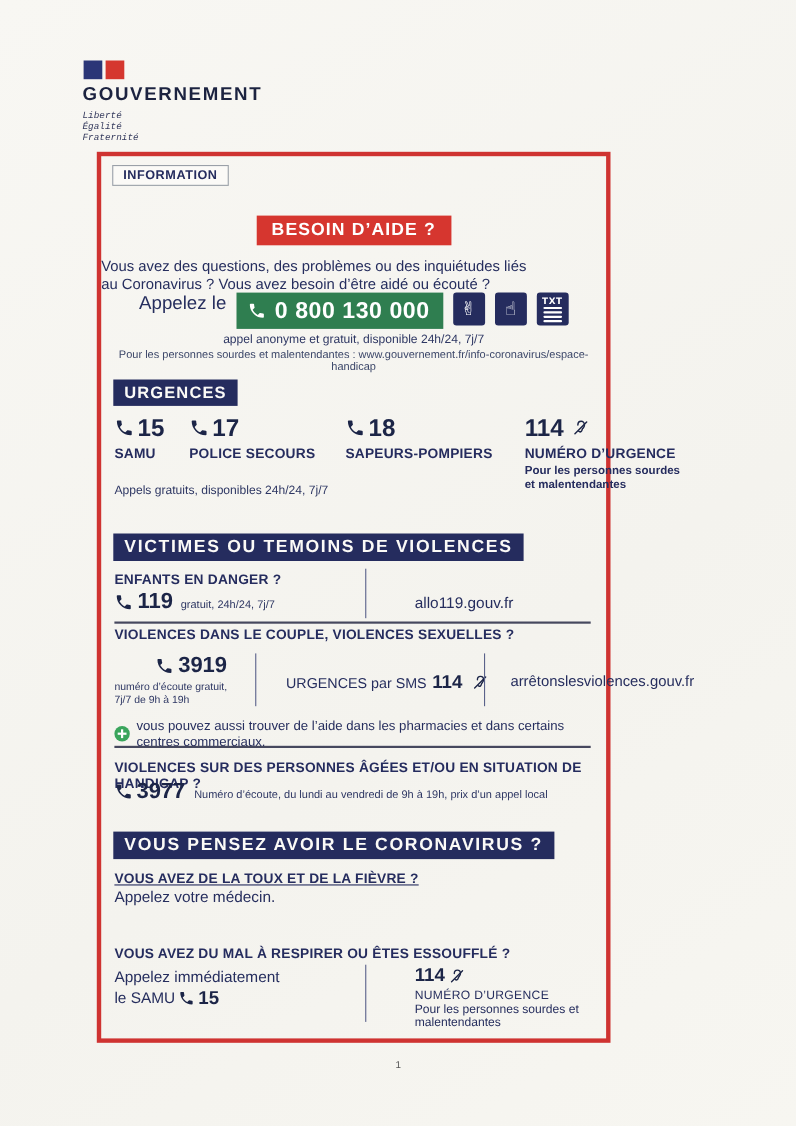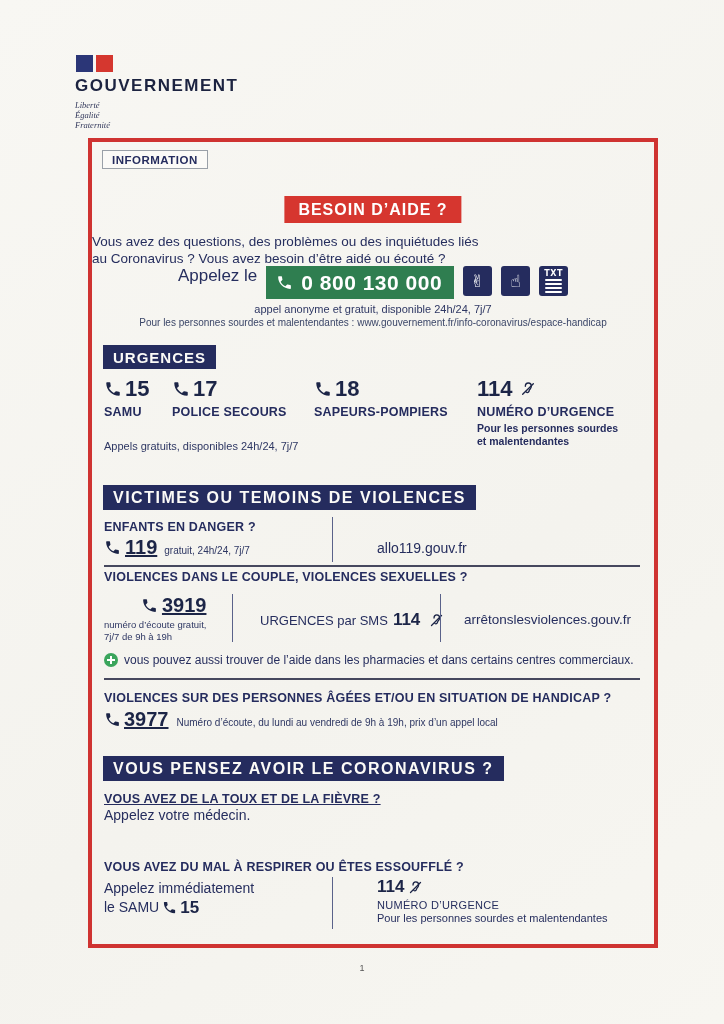--- a/index.html
+++ b/index.html
@@ -12,25 +12,25 @@
     overflow:hidden;
   }
   .page { position:absolute; inset:0; background:linear-gradient(145deg,#f8f7f3 0%,#f4f3ee 60%,#f7f6f1 100%); }
 
   
   .gov-logo { position:absolute; left:75px; top:55px; }
   .flag { display:flex; gap:3px; height:17px; width:40px; margin-bottom:4px; margin-left:1px; }
   .flag .b { width:17px; background:#2b3677; }
   .flag .r { width:17px; background:#d5372f; }
   .gov-name { font-size:17px; font-weight:bold; letter-spacing:1.5px; color:#1c2340; }
-  .motto { font-family:Liberation Serif, serif; font-style:italic; font-size:8.5px; line-height:10px; color:#33395c; margin-top:4px; }
+  .motto { font-family:Liberation Mono, monospace; font-style:italic; font-size:8.5px; line-height:10px; color:#33395c; margin-top:4px; }
 
   
   .frame {
-    position:absolute; left:88px; top:138px; width:570px; height:810px;
+    position:absolute; left:88px; top:138px; width:467px; height:810px;
     border:4px solid #cf3331; background:transparent;
   }
 
   .tag-info {
     position:absolute; left:10px; top:8px;
     border:1px solid #9aa0a8; background:#fbfaf7;
     color:#252c5e; font-weight:bold; font-size:11.5px; letter-spacing:.5px;
     padding:3px 9px 2px;
   }
   .tag-covid {
@@ -76,21 +76,21 @@
   .urg-note { position:absolute; left:12px; top:298px; font-size:11px; color:#2e3763; }
 
   .phone-ic { display:inline-flex; }
   .deaf-ic { display:inline-flex; margin-left:4px; }
 
   .victimes-hdr { left:11px; top:343px; font-size:16px; letter-spacing:1.5px; }
 
   .q { font-size:12.5px; font-weight:bold; color:#252c5e; letter-spacing:.2px; }
   .enfants-q { position:absolute; left:12px; top:378px; }
   .enfants-row { position:absolute; left:12px; top:394px; display:flex; align-items:center; gap:4px; }
-  .big-num { font-size:20px; font-weight:bold; color:#1c2547;text-decoration:underline; }
+  .big-num { font-size:20px; font-weight:bold; color:#1c2547; }
   .small-det { font-size:10px; color:#2e3763; margin-left:3px; position:relative; top:3px; }
   .vdiv { position:absolute; width:1px; background:#5a628a; }
   .enfants-div { left:240px; top:375px; height:45px; }
   .site { font-size:14px; color:#262e5e; }
   .enfants-site { position:absolute; left:285px; top:398px; }
 
   .hr { position:absolute; left:12px; right:14px; height:1.5px; background:#46485e; }
   .hr1 { top:423px; } .hr2 { top:536px; }
 
   .couple-q { position:absolute; left:12px; top:428px; }

